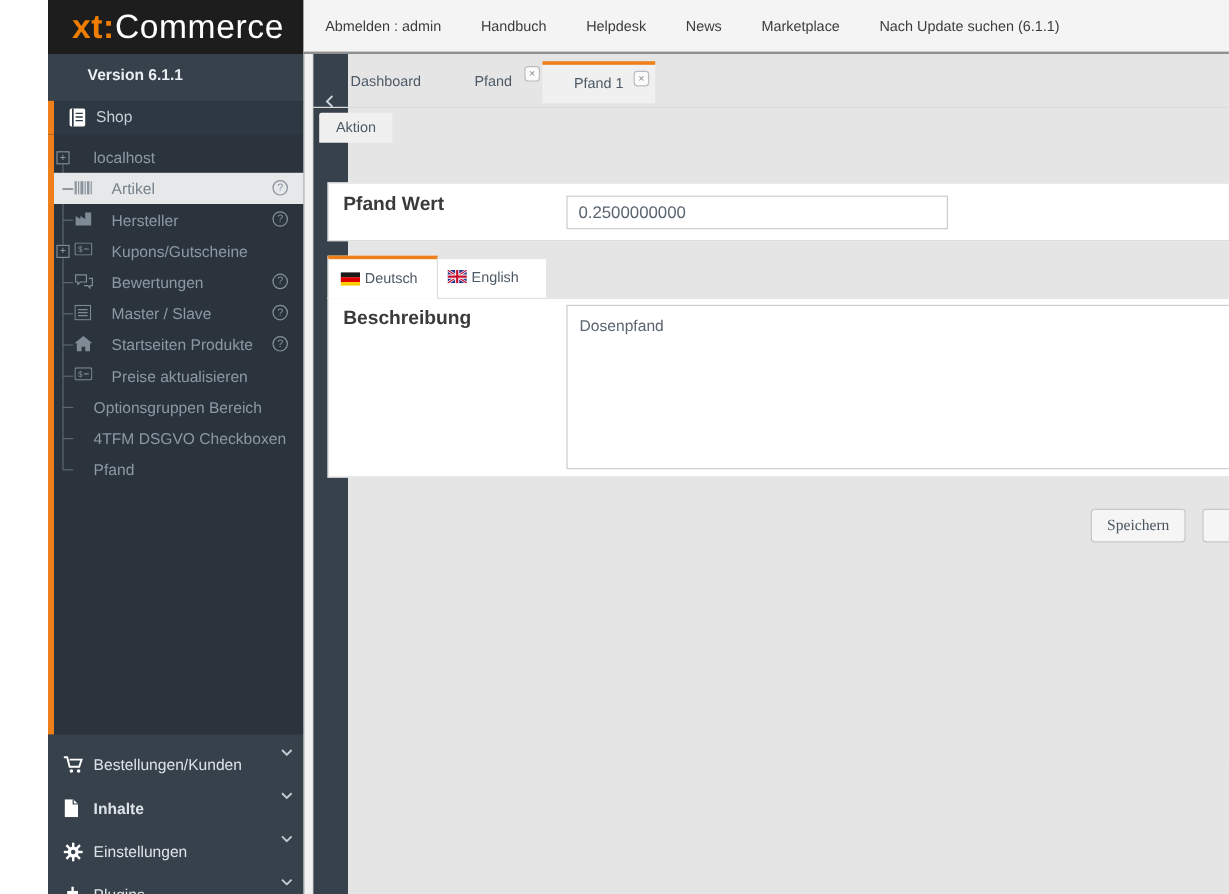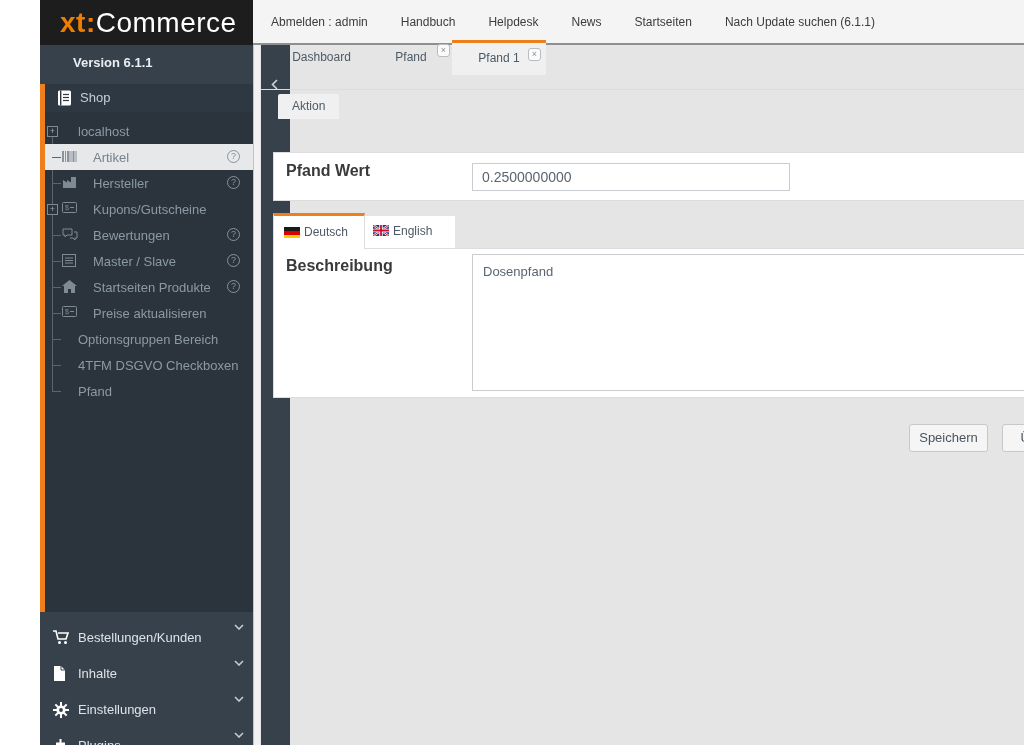--- a/index.html
+++ b/index.html
@@ -44,31 +44,31 @@
 
   .snav { position:absolute; left:0; width:213px; height:36px; color:#dde3e8; cursor:pointer; }
   .snav .si { position:absolute; left:13px; top:10px; color:#fff; }
   .snav .sl { position:absolute; left:38px; top:0; line-height:36px;text-align:center; }
   .snav .chev { position:absolute; right:9px; top:4px; color:#c3cbd1; }
 
   
   .gutter { position:absolute; left:213px; top:45px; width:8px; height:700px; background:#f1f1f1;
             border-left:1px solid #c4c4c4; border-right:1px solid #e4e4e4; }
   .tabline { position:absolute; left:221px; top:89px; width:803px; height:1px; background:#dcdcdc; }
-  .tab { position:absolute; top:40px; height:35px; text-align:center; font-size:12px; color:#4d5a66;
+  .tab { position:absolute; top:51px; height:35px; text-align:center; font-size:12px; color:#4d5a66;
          line-height:35px; cursor:pointer; }
   .tab.t0 { left:233px; width:97px; }
   .tab.t1 { left:330px; width:82px; }
   .tab.t2 { left:412px; width:94px; background:#f0f0f0; border-top:3px solid #ef7f1a; line-height:31px; }
   .closebtn { position:absolute; top:4px; width:13px; height:13px; border:1px solid #b9bdc1; border-radius:3px;
               background:#fbfbfb; color:#8a9096; font-size:9px; line-height:11px; text-align:center; cursor:pointer; }
   .tab.t1 .closebtn { right:2px; }
   .tab.t2 .closebtn { right:5px; top:5px; }
 
-  .aktion { position:absolute; left:238px; top:94px; height:25px; padding:0 14px; background:#f0f0f0;
+  .aktion { position:absolute; left:226px; top:94px; height:25px; padding:0 14px; background:#f0f0f0;
             font-size:12px; color:#4d5a66; line-height:25px; border-radius:2px 2px 0 0; cursor:pointer; }
 
   .sec-tab { position:absolute; left:233px; top:119px; width:97px; height:34px; background:#f2f2f2;
              border-top:3px solid #ef7f1a; border-left:1px solid #e6e6e6; border-right:1px solid #dcdcdc;
              text-align:center; font-size:12px; color:#4d5a66; line-height:30px; z-index:2; cursor:pointer; }
   .panel1 { position:absolute; left:233px; top:152px; width:1250px; height:49px; background:#fff;
             border:1px solid #ddd; border-right:none; z-index:1; }
   .flabel { position:absolute; left:12px; top:9px; font-size:16px; font-weight:bold; color:#3a3a3a; }
   .finput { position:absolute; left:198px; top:10px; width:318px; height:28px; border:1px solid #c9ccd1;
             font-family:"Liberation Sans", sans-serif; font-size:14px; color:#5a6570; padding-left:9px; background:#fff; }
@@ -85,38 +85,38 @@
   .flag-de s { display:block; width:16px; height:3px; background:#fc0; }
   .ltext { position:absolute; left:30px; top:0; line-height:33px; }
   .lang-tab-en .ltext { line-height:30px; left:28px; }
   .panel2 { position:absolute; left:233px; top:248px; width:1250px; height:150px; background:#fff;
             border:1px solid #ddd; border-right:none; z-index:1; }
   .ftext { position:absolute; left:198px; top:5px; width:852px; height:137px; border:1px solid #c9ccd1;
            font-family:"Liberation Sans", sans-serif; font-size:13px; color:#5a6570; padding:9px 10px;
            resize:none; background:#fff; }
 
   .btn { position:absolute; top:424px; height:28px; background:#f5f5f5; border:1px solid #c8c8c8;
-         border-radius:3px; font-size:13px; color:#4a5560; text-align:center; line-height:26px; cursor:pointer; }
+         border-radius:3px; font-size:13px; color:#4a5560; text-align:center; line-height:26px; cursor:pointer;font-family:Liberation Serif, serif; }
   .btn.save { left:869px; width:79px; }
   .btn.apply { left:962px; width:112px; }
 
   svg { display:block; }
 </style>
 </head>
 <body>
 
 <div class="app">
 
   <div class="logo"><span class="lp">xt:</span><span class="ls">Commerce</span></div>
   <div class="topbar">
     <span>Abmelden : admin</span>
     <span>Handbuch</span>
     <span>Helpdesk</span>
     <span>News</span>
-    <span>Startseiten</span>
+    <span>Marketplace</span>
     <span>Nach Update suchen (6.1.1)</span>
   </div>
 
   <div class="sidebar">
     <div class="version">Version 6.1.1</div>
     <span class="collapse">
       <svg width="7" height="11" viewBox="0 0 7 11">
           <path d="M6 1L1.5 5.5 6 10" fill="none" stroke="currentColor" stroke-width="1.6"></path>
         </svg>
     </span>
@@ -255,21 +255,21 @@
           </svg>
       </span>
       <span class="sl">Bestellungen/Kunden</span>
       <span class="chev">
           <svg width="10" height="6" viewBox="0 0 10 6">
             <path d="M1 1l4 4 4-4" fill="none" stroke="currentColor" stroke-width="1.6"></path>
           </svg>
         </span>
     </div>
 
-    <div class="snav" style="top:611px;">
+    <div class="snav" style="top:611px;font-weight:bold;">
       <span class="si">
         <svg width="13" height="15" viewBox="0 0 13 15">
             <path d="M1 0h7l4 4v11H1z" fill="#fff"></path>
             <path d="M8 0v4h4" fill="none" stroke="#37414b"></path>
           </svg>
       </span>
       <span class="sl">Inhalte</span>
       <span class="chev">
           <svg width="10" height="6" viewBox="0 0 10 6">
             <path d="M1 1l4 4 4-4" fill="none" stroke="currentColor" stroke-width="1.6"></path>

